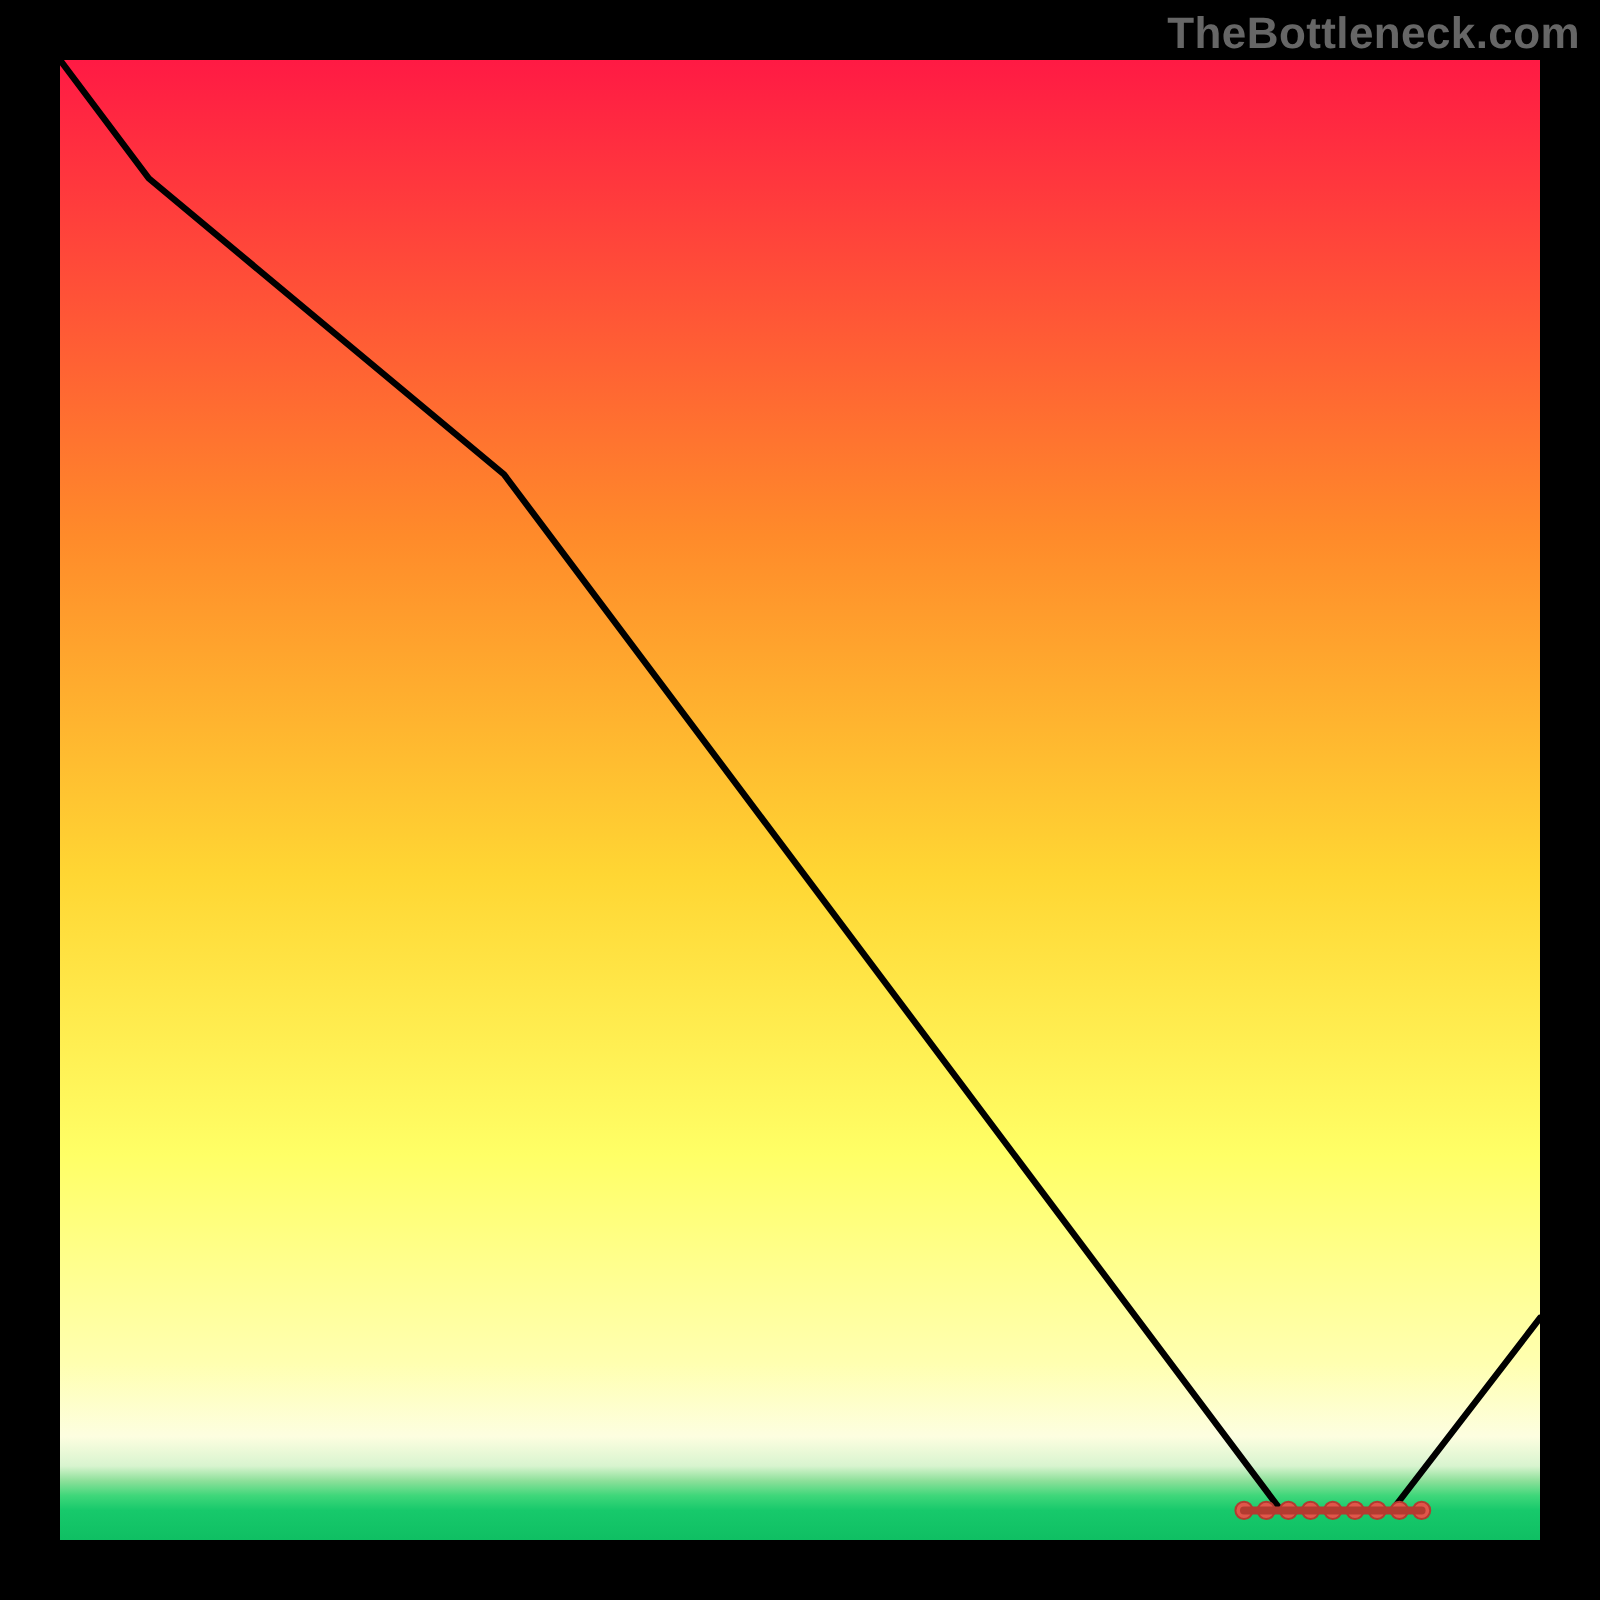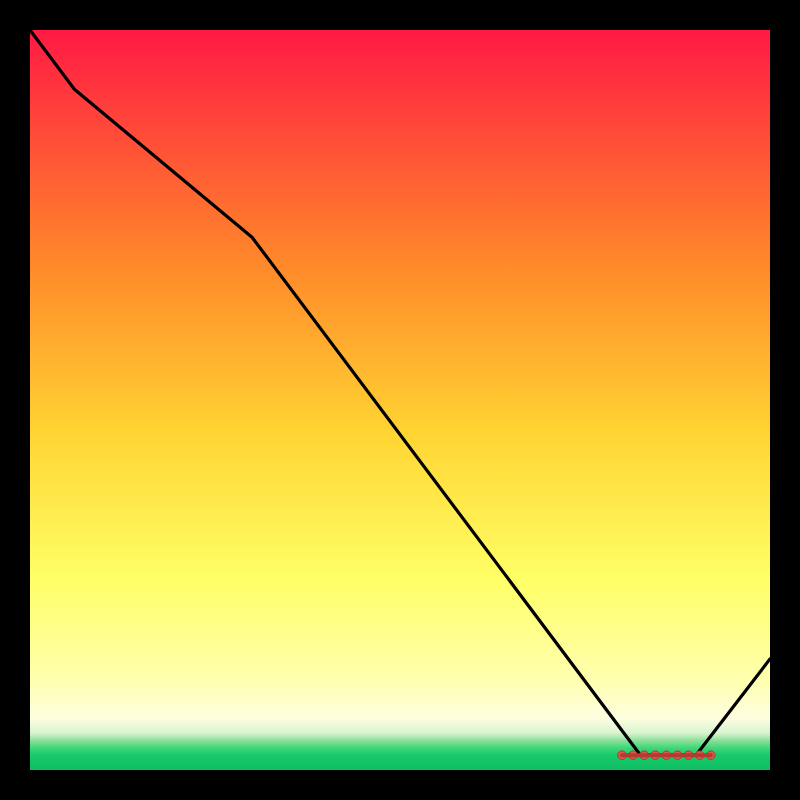--- a/index.html
+++ b/index.html
@@ -39,20 +39,21 @@
     position: absolute;
     left: 0;
     top: 0;
     display: block;
   }
 </style>
 </head>
 <body>
 
 <div class="stage">
+  <div class="watermark">TheBottleneck.com</div>
   <div class="plot-frame">
     <svg id="chart-svg" width="740" height="740" viewBox="0 0 740 740">
         <defs>
           <linearGradient id="bgGrad" x1="0" y1="0" x2="0" y2="1">
             <stop offset="0%" stop-color="#ff1a44"></stop>
             <stop offset="32%" stop-color="#ff8a2a"></stop>
             <stop offset="55%" stop-color="#ffd633"></stop>
             <stop offset="74%" stop-color="#ffff66"></stop>
             <stop offset="88%" stop-color="#ffffb0"></stop>
             <stop offset="93%" stop-color="#fdfee0"></stop>

